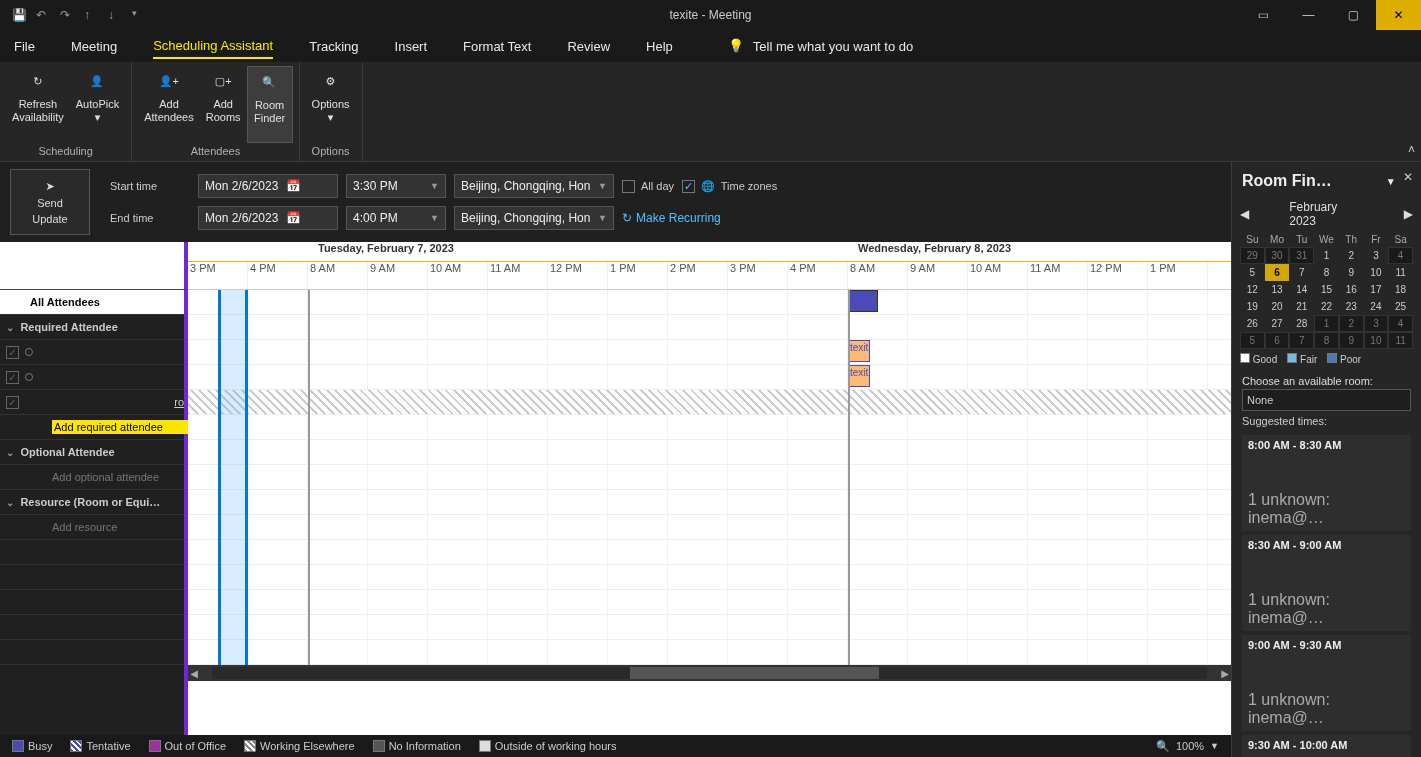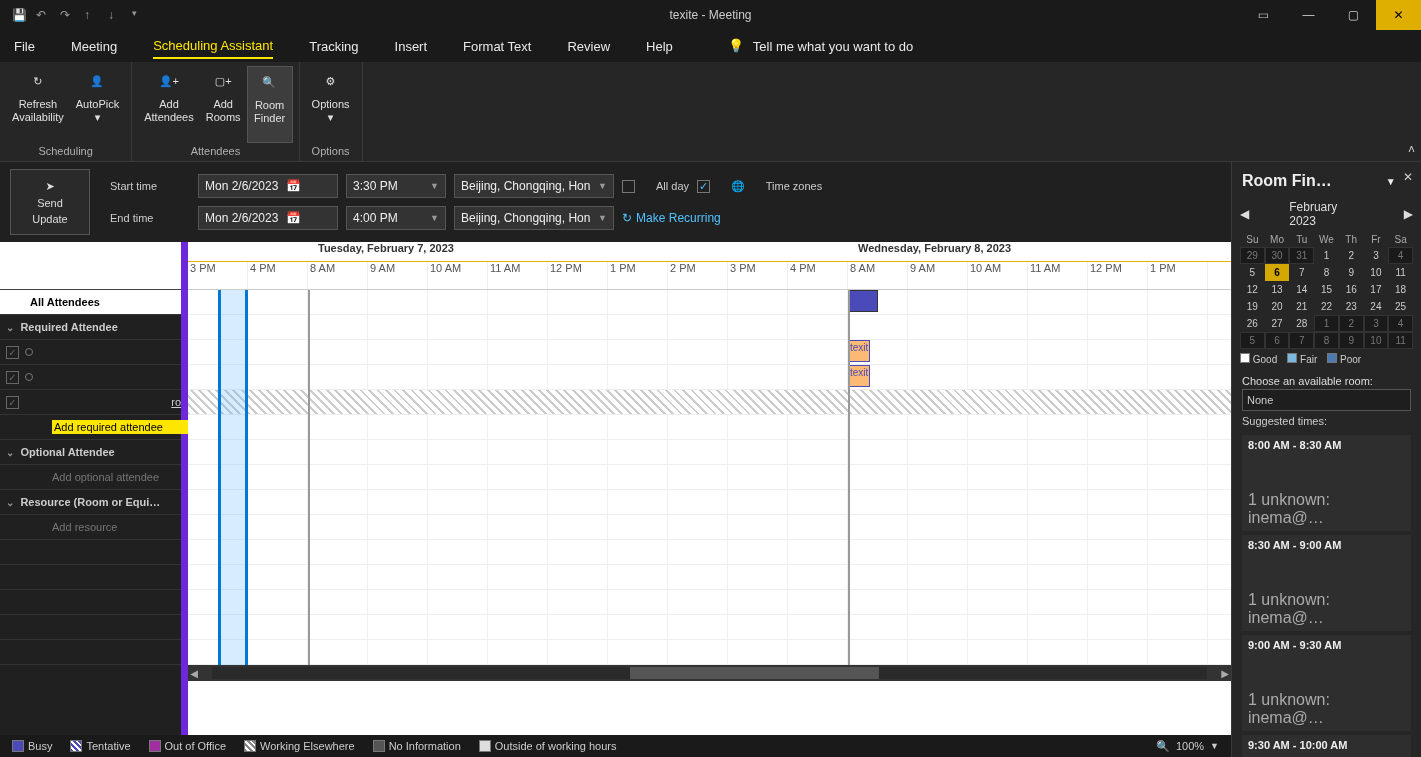--- a/index.html
+++ b/index.html
@@ -41,28 +41,28 @@
 .send-btn-box { width: 80px; height: 66px; border: 1px solid #555; background: #2a2a2a; display: flex; flex-direction: column; align-items: center; justify-content: center; gap: 4px; color: #ddd; font-size: 11px; }
 .time-rows { display: flex; flex-direction: column; gap: 8px; }
 .time-row { display: flex; align-items: center; gap: 8px; }
 .time-label { width: 80px; color: #ccc; font-size: 11px; }
 .field { background: #333; border: 1px solid #555; height: 24px; padding: 0 6px; display: flex; align-items: center; color: #eee; font-size: 12px; position: relative; }
 .field .dd { margin-left: auto; color: #999; font-size: 9px; }
 .field .cal { margin-left: 8px; color: #999; }
 .date-field { width: 140px; }
 .time-field { width: 100px; }
 .tz-field { width: 160px; }
-.check-inline { display: flex; align-items: center; gap: 21px; color: #ccc; font-size: 11px; }
+.check-inline { display: flex; align-items: center; gap: 6px; color: #ccc; font-size: 11px; }
 .checkbox { width: 13px; height: 13px; border: 1px solid #777; display: inline-block; }
 .checkbox.checked::after { content: "✓"; color: #4fc3ff; font-size: 11px; display: block; line-height: 11px; text-align: center; }
 .link { color: #4fc3ff; font-size: 12px; display: flex; align-items: center; gap: 4px; }
 
 
 .sched-area { flex: 1; display: flex; background: #202020; overflow: hidden; }
-.attendee-col { width: 188px; background: #202020; border-right: 7px solid #6d28d9; }
+.attendee-col { width: 188px; background: #202020; border-right: 4px solid #6d28d9; }
 .att-header-gap { height: 48px; border-bottom: 1px solid #444; background: #fff; }
 .att-row { height: 25px; display: flex; align-items: center; padding-left: 6px; gap: 6px; border-bottom: 1px solid #333; color: #ccc; font-size: 11px; background: #202020;}
 .att-row.white { background: #fff; color: #000; }
 .att-row.section { font-weight: 600; }
 .att-row input[type=text] { flex: 1; border: none; outline: none; font-size: 11px; background: transparent; color: inherit; margin-left: 40px;}
 .att-row.hl input { background: #ffe600; color: #000; padding: 1px 2px; }
 .chev { color: #999; font-size: 10px; }
 .chk { width: 13px; height: 13px; border: 1px solid #666; display: inline-block; }
 .chk.on::after { content: "✓"; font-size: 10px; line-height: 11px; display: block; text-align: center; color: #666;}
 

